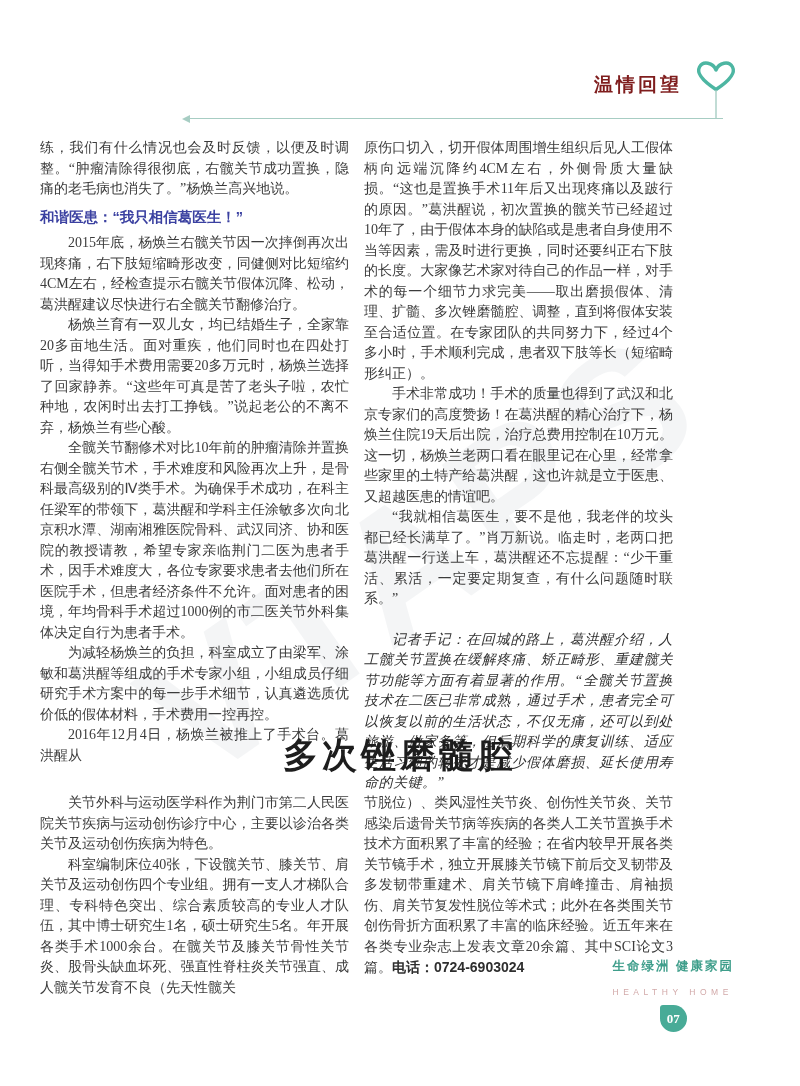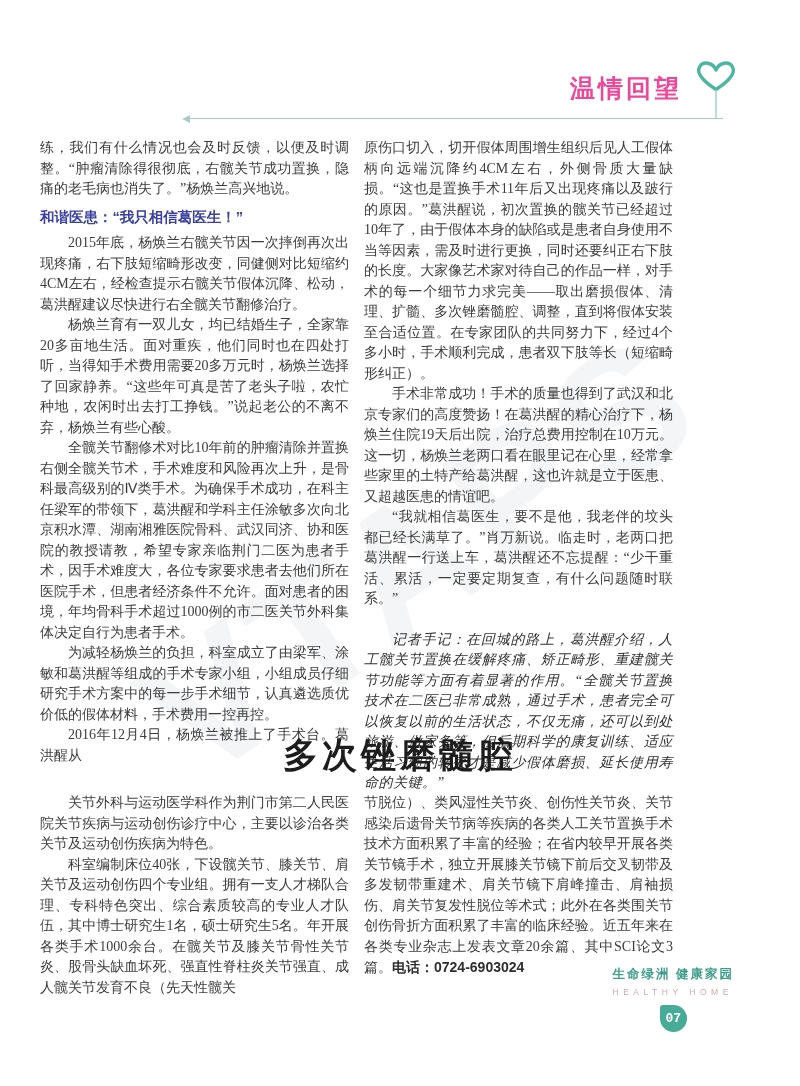--- a/index.html
+++ b/index.html
@@ -16,21 +16,21 @@
     background: #a7cdc3;
   }
   .header-rule::before {
     content: ""; position: absolute; left: -8px; top: -3.5px;
     border-top: 4px solid transparent; border-bottom: 4px solid transparent;
     border-right: 8px solid #a7cdc3;
   }
   .header-label {
     position: absolute; top: 72px; right: 118px;
     font-family: "Liberation Sans", sans-serif; font-weight: bold;
-    font-size: 25px; letter-spacing: 3px; color: #ec4899;
+    font-size: 19px; letter-spacing: 3px; color: #7f1d1d;
   }
   .header-heart { position: absolute; top: 54px; right: 60px; width: 48px; height: 66px; }
   
   .watermark {
     position: absolute; top: 555px; left: 420px; transform: translate(-50%,-50%) rotate(-35deg);
     font-family: "Liberation Sans", sans-serif; font-weight: bold;
     font-size: 180px; letter-spacing: 8px; color: rgba(120,130,135,0.08);
     white-space: nowrap; pointer-events: none;
   }
   
@@ -60,27 +60,27 @@
     position: absolute; right: 66px; bottom: 54px;
     display: flex; align-items: center; gap: 8px; flex-direction: column;
   }
   .footer-text { text-align: left; }
   .slogan-cn {
     font-family: "Liberation Sans", sans-serif; font-weight: bold;
     font-size: 12.5px; letter-spacing: 2px; color: #3f9e8b;
   }
   .slogan-en {
     font-family: "Liberation Sans", sans-serif; font-size: 8.5px;
-    letter-spacing: 4.5px; color: #d2a9a9; margin-top: 4px;
+    letter-spacing: 4.5px; color: #d2a9a9; margin-top: 12px;
   }
   .page-badge {
     width: 27px; height: 27px; background: #48ab97;
     border-radius: 3px 50% 50% 50%;
     display: flex; align-items: center; justify-content: center;
-    color: #ffffff; font-family: Liberation Mono, monospace;
+    color: #ffffff; font-family: Liberation Serif, serif;
     font-weight: bold; font-size: 13px;
   }
 </style>
 </head>
 <body>
 
 <div class="page">
 
   <div class="header">
     <div class="header-rule"></div>

